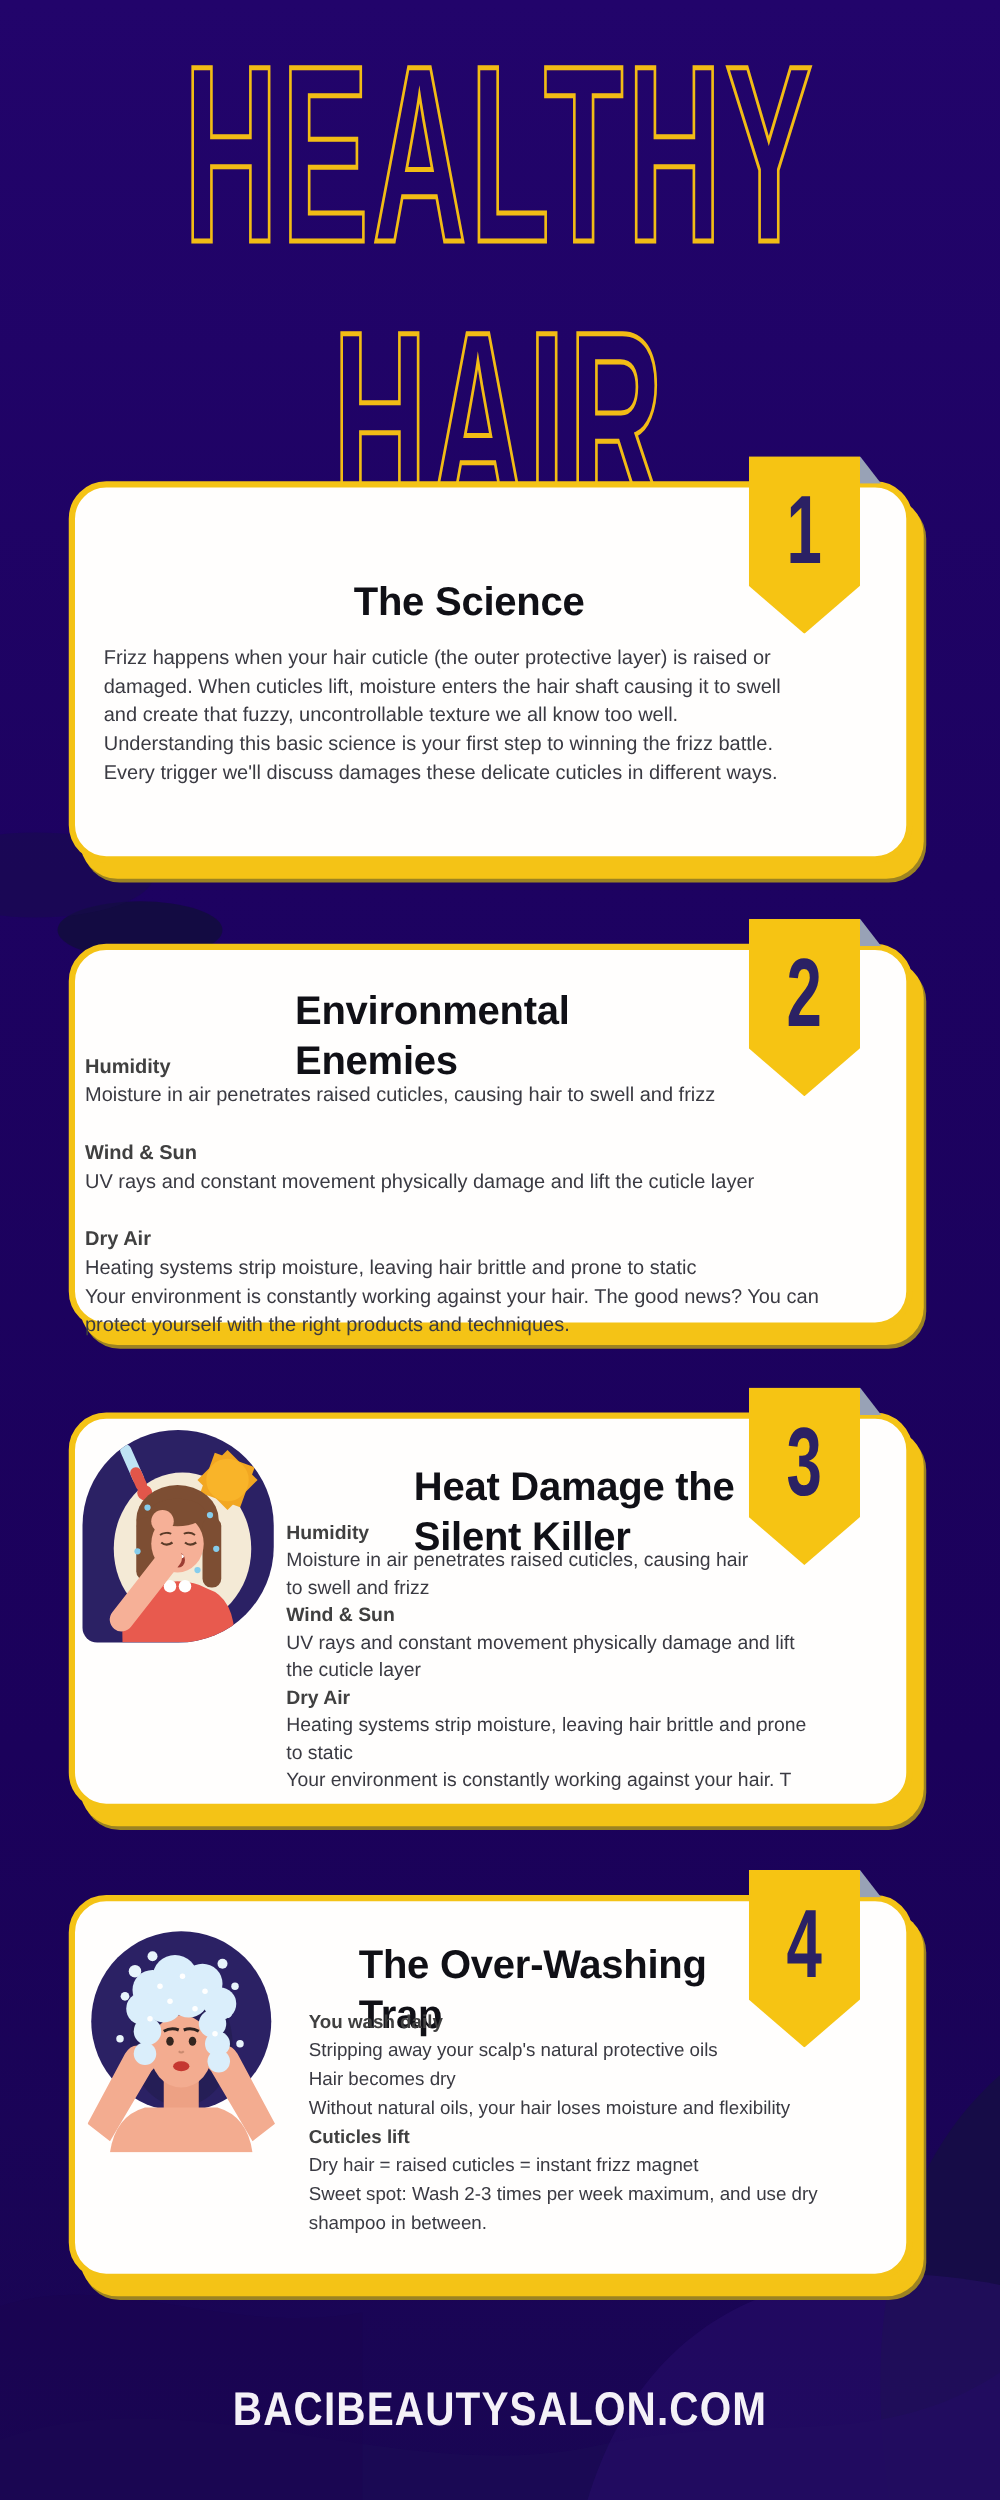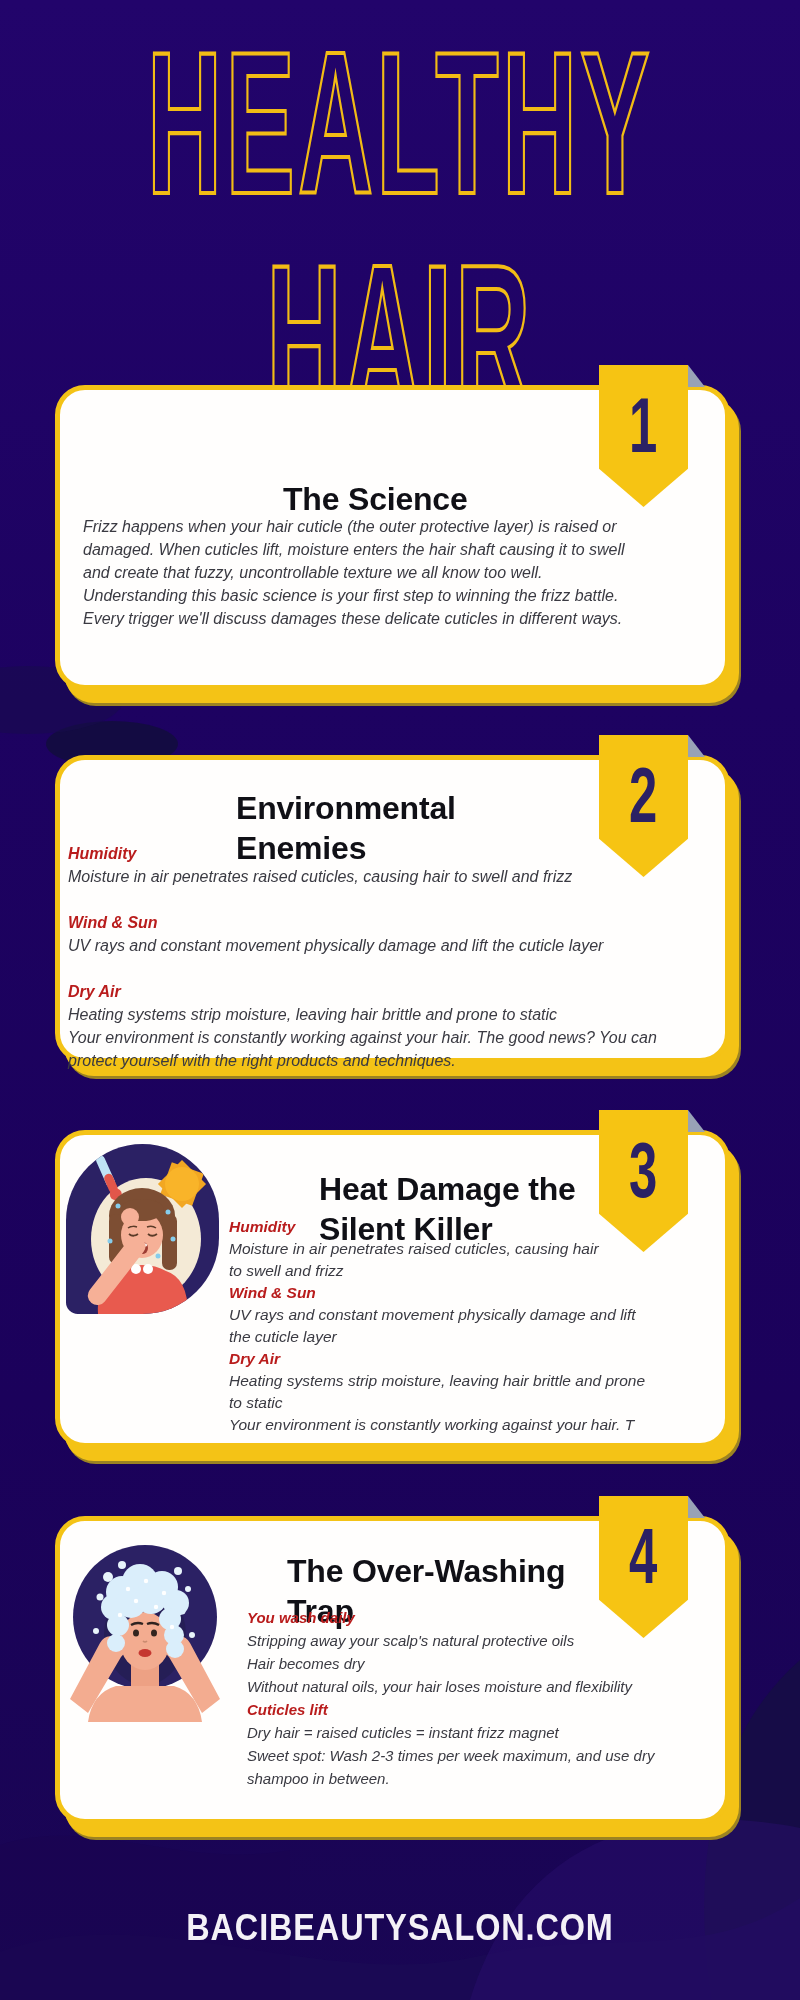--- a/index.html
+++ b/index.html
@@ -34,29 +34,29 @@
       background:#F6C413;z-index:4;display:flex;justify-content:center;
       clip-path:polygon(0 0,100% 0,100% 73%,50% 100%,0 73%);}
   .ribbon-number{font-weight:bold;font-size:62px;line-height:62px;color:#2B2164;
       margin-top:22px;transform:scale(0.82,1.25);transform-origin:top center;}
   .fold{position:absolute;top:-20px;right:25px;width:17px;height:22px;
       background:#98A2B6;z-index:3;clip-path:polygon(0 0,100% 100%,0 100%);}
 
   
   .heading{position:absolute;z-index:5;font-weight:bold;font-size:32px;
       line-height:40px;color:#101016;letter-spacing:-0.2px;white-space:nowrap;}
-  #card-1 .heading{left:228px;top:46px;margin-top:48px;}
+  #card-1 .heading{left:228px;top:28px;margin-top:48px;}
   #card-2 .heading{left:181px;top:6px;}
-  #card-3 .heading{left:264px;top:12px;}
+  #card-3 .heading{left:276px;top:12px;}
   #card-4 .heading{left:192px;top:8px;margin-left:40px;}
 
   
-  .body-lines{position:absolute;z-index:5;color:#3A3A42;font-style:italic;}
+  .body-lines{position:absolute;z-index:5;color:#3A3A42;}
   .line{white-space:nowrap;}
-  .line.b{font-weight:bold;color:#b91c1c;}
+  .line.b{font-weight:bold;color:#404040;}
   #card-1 .body-lines{left:28px;top:130px;font-size:16px;}
   #card-1 .line{height:23px;line-height:23px;}
   #card-2 .body-lines{left:13px;top:87px;font-size:16px;}
   #card-2 .line{height:23px;line-height:23px;}
   #card-3 .body-lines{left:174px;top:86px;font-size:15.5px;}
   #card-3 .line{height:22px;line-height:22px;}
   #card-4 .body-lines{left:192px;top:90px;font-size:15px;}
   #card-4 .line{height:23px;line-height:23px;}
 
   

